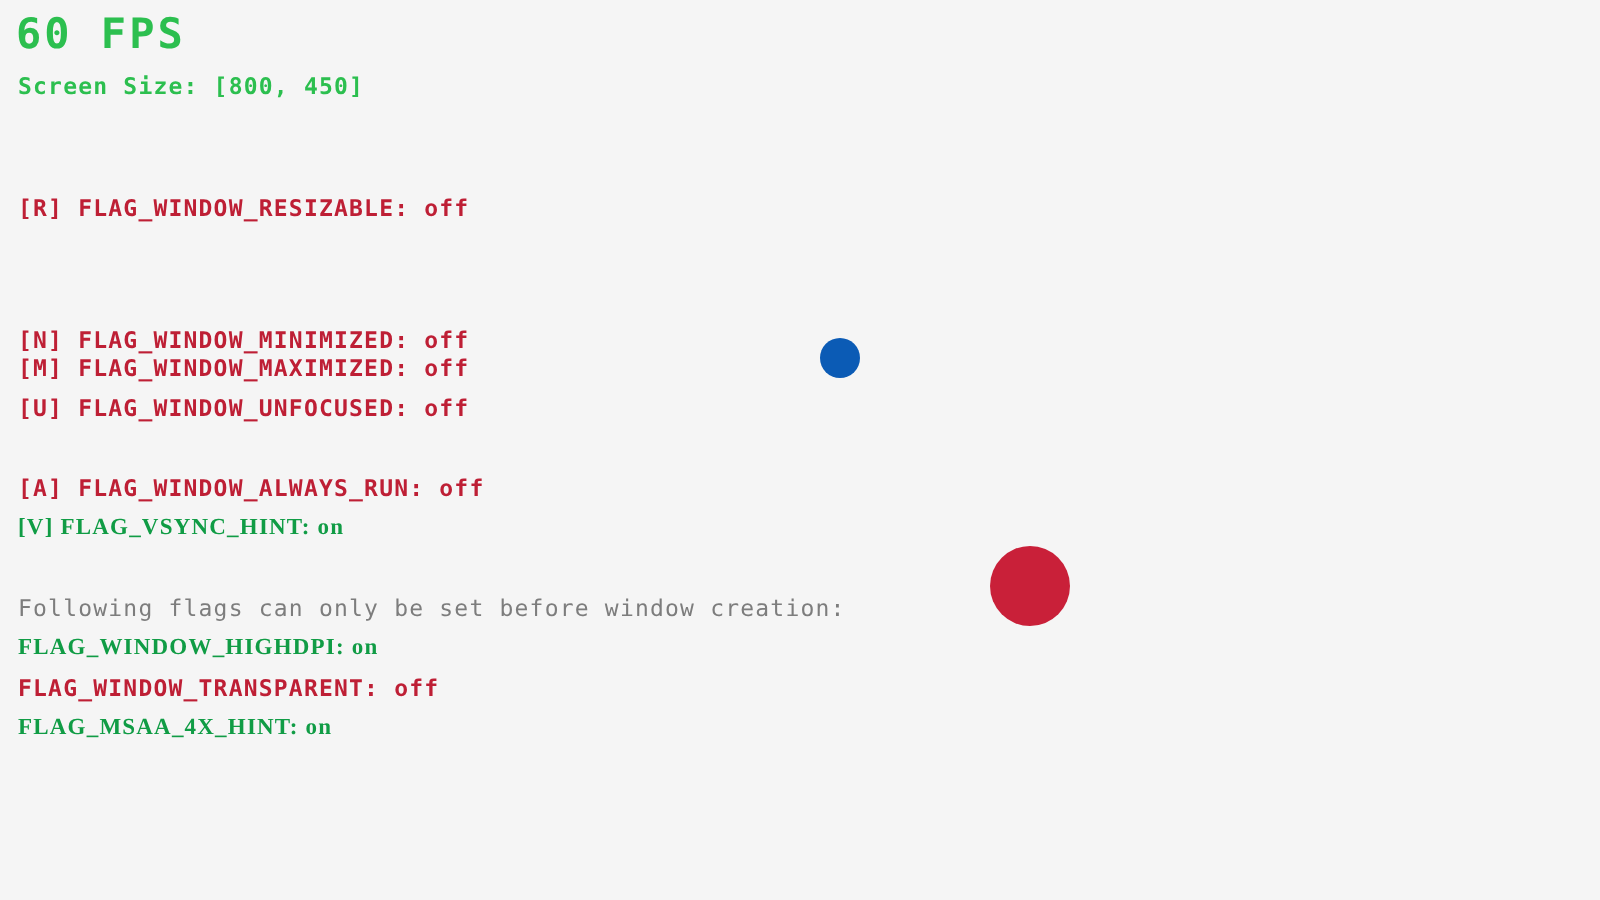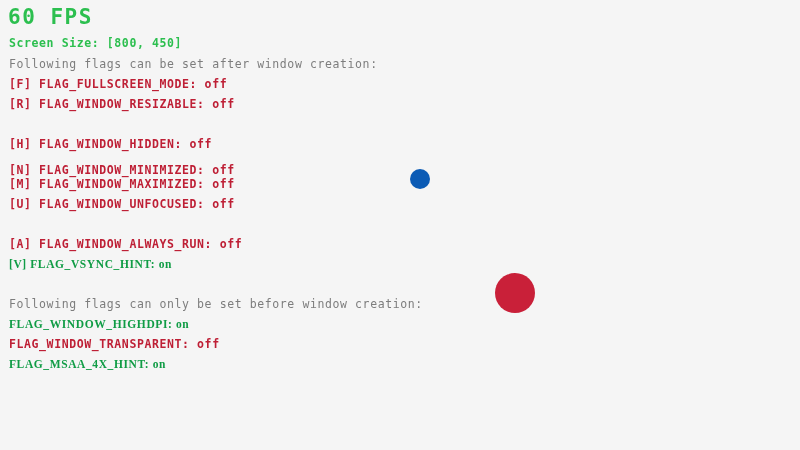--- a/index.html
+++ b/index.html
@@ -93,25 +93,22 @@
 </style>
 </head>
 <body>
 
 <div id="screen">
 
   <div class="txt" id="fps-counter">60 FPS</div>
 
   <div class="txt" id="screen-size">Screen Size: [800, 450]</div>
 
-  <div class="txt section-heading" id="heading-after">Following flags can be set after window creation:</div>
 
-  <div class="txt flag-row state-off" style="top:79px">[F] FLAG_FULLSCREEN_MODE: off</div>
   <div class="txt flag-row state-off" style="top:99px">[R] FLAG_WINDOW_RESIZABLE: off</div>
-  <div class="txt flag-row state-off" style="top:139px">[H] FLAG_WINDOW_HIDDEN: off</div>
   <div class="txt flag-row state-off" style="top:165px">[N] FLAG_WINDOW_MINIMIZED: off</div>
   <div class="txt flag-row state-off" style="top:179px">[M] FLAG_WINDOW_MAXIMIZED: off</div>
   <div class="txt flag-row state-off" style="top:199px">[U] FLAG_WINDOW_UNFOCUSED: off</div>
   <div class="txt flag-row state-off" style="top:239px">[A] FLAG_WINDOW_ALWAYS_RUN: off</div>
   <div class="txt flag-row state-on" style="top:259px">[V] FLAG_VSYNC_HINT: on</div>
 
   <div class="txt section-heading" id="heading-before">Following flags can only be set before window creation:</div>
 
   <div class="txt flag-row state-on" style="top:319px">FLAG_WINDOW_HIGHDPI: on</div>
   <div class="txt flag-row state-off" style="top:339px">FLAG_WINDOW_TRANSPARENT: off</div>

